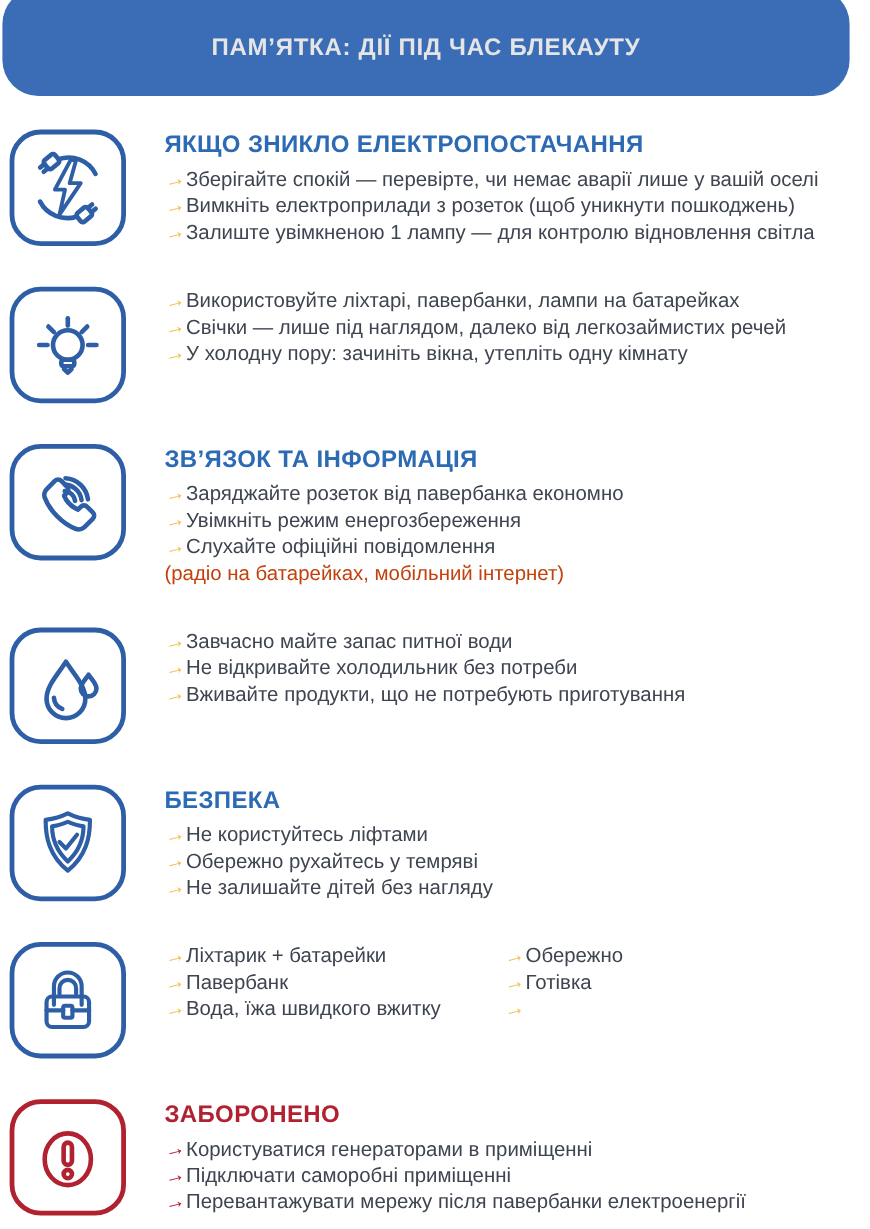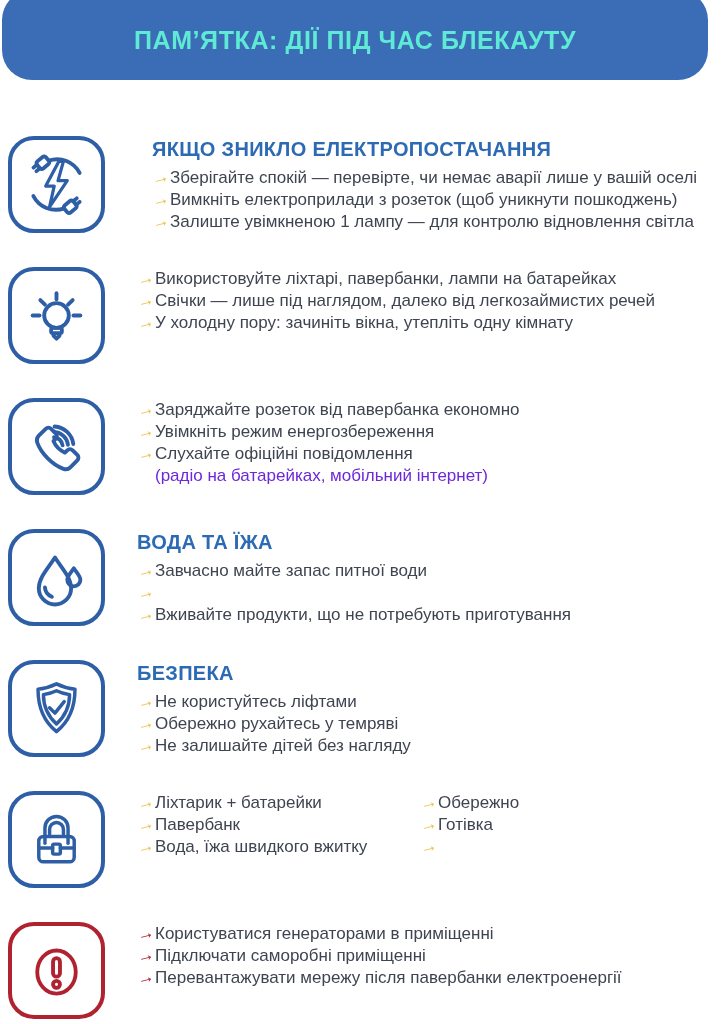--- a/index.html
+++ b/index.html
@@ -6,26 +6,26 @@
   body{
     width:725px;height:1024px;overflow:hidden;background:#ffffff;
     font-family:"Liberation Sans", sans-serif;
   }
   
   .banner{
     margin:-10px 17px 0 2px;height:90px;border-radius:30px;
     background:#3b6db6;display:flex;align-items:center;justify-content:center;
   }
   .banner h1{
-    color:#5eead4;font-size:25px;font-weight:bold;letter-spacing:.6px;
+    color:#e5e5e5;font-size:20px;font-weight:bold;letter-spacing:.6px;
     margin:10px 0 0 0;white-space:nowrap;text-align:right;
   }
   
   .sec{display:flex;margin:34px 6px 0 8px;}
-  .sec.first{margin-top:56px;gap:15px;}
+  .sec.first{margin-top:28px;}
   .iconbox{
     flex:0 0 97px;width:97px;height:97px;box-sizing:border-box;
     border:4px solid currentColor;border-radius:26px;color:#2e5fa6;
     padding:6px;background:#fff;
   }
   .iconbox svg{width:100%;height:100%;display:block;}
   .sec.danger .iconbox{color:#b0222f;}
   .content{margin-left:32px;padding-top:1px;min-width:0;}
   .title{
     font-size:20px;line-height:24px;font-weight:bold;color:#2c6bb3;
@@ -34,21 +34,21 @@
   .sec.danger .title{color:#b0222f;}
   .item{
     display:flex;align-items:flex-start;line-height:22px;font-size:17px;
     color:#3e4450;white-space:nowrap;
   }
   .arrow{
     flex:0 0 18px;width:18px;color:#efc14e;font-weight:bold;font-size:17px;
     transform:rotate(-14deg);display:inline-block;
   }
   .sec.danger .arrow{color:#b0222f;}
-  .note{margin-left:18px;line-height:22px;font-size:17px;color:#6d28d9;white-space:nowrap;}
+  .note{line-height:22px;font-size:17px;color:#c2410c;white-space:nowrap;}
   .cols{display:flex;}
   .col-left{width:283px;flex:0 0 283px;}
 </style>
 </head>
 <body>
 
 <header class="banner">
   <h1>ПАМ’ЯТКА: ДІЇ ПІД ЧАС БЛЕКАУТУ</h1>
 </header>
 
@@ -119,20 +119,21 @@
 <section class="sec">
   <div class="iconbox">
     <svg viewBox="0 0 100 100" stroke="currentColor" fill="none" stroke-width="5" stroke-linecap="round" stroke-linejoin="round" aria-hidden="true">
       <path d="M27 36 L36 27 C38 25 41 25 43 27 L49 33 C51 35 51 38 49 40 L46 43 C49 50 54 55 61 58 L64 55 C66 53 69 53 71 55 L77 61 C79 63 79 66 77 68 L68 77 C66 79 62 80 59 79 C45 74 30 59 25 45 C24 42 25 38 27 36 Z"></path>
       <circle cx="46" cy="50" r="12" pathLength="100" stroke-dasharray="22 78" stroke-dashoffset="-76"></circle>
       <circle cx="46" cy="50" r="19" pathLength="100" stroke-dasharray="22 78" stroke-dashoffset="-76"></circle>
       <circle cx="46" cy="50" r="26" pathLength="100" stroke-dasharray="22 78" stroke-dashoffset="-76"></circle>
     </svg>
   </div>
   <div class="content">
+    <h2 class="title">ЗВ’ЯЗОК ТА ІНФОРМАЦІЯ</h2>
     <div class="item">
         <span class="arrow">→</span>
         <span>Заряджайте розеток від павербанка економно</span>
       </div>
     <div class="item">
         <span class="arrow">→</span>
         <span>Увімкніть режим енергозбереження</span>
       </div>
     <div class="item">
         <span class="arrow">→</span>
@@ -144,27 +145,27 @@
 
 <section class="sec">
   <div class="iconbox">
     <svg viewBox="0 0 100 100" stroke="currentColor" fill="none" stroke-width="5" stroke-linecap="round" stroke-linejoin="round" aria-hidden="true">
       <path d="M48 24 C57 38 69 50 69 64 A21 21 0 0 1 27 64 C27 50 39 38 48 24 Z"></path>
       <path d="M35 63 A14 14 0 0 0 44 75"></path>
       <path d="M72.5 38 C76.5 44 81 48 81 53 A8.5 8.5 0 0 1 64 53 C64 48 68.5 44 72.5 38 Z"></path>
     </svg>
   </div>
   <div class="content">
-    <h2 class="title">ВОДА ТА ЇЖА</h2>
     <div class="item">
         <span class="arrow">→</span>
         <span>Завчасно майте запас питної води</span>
       </div>
     <div class="item">
         <span class="arrow">→</span>
+        <span>Не відкривайте холодильник без потреби</span>
       </div>
     <div class="item">
         <span class="arrow">→</span>
         <span>Вживайте продукти, що не потребують приготування</span>
       </div>
   </div>
 </section>
 
 <section class="sec">
   <div class="iconbox">
@@ -239,20 +240,21 @@
 
 <section class="sec danger">
   <div class="iconbox">
     <svg viewBox="0 0 100 100" stroke="currentColor" fill="none" stroke-width="5" stroke-linecap="round" stroke-linejoin="round" aria-hidden="true">
       <ellipse cx="50" cy="52" rx="25" ry="28"></ellipse>
       <rect x="45.5" y="34" width="9" height="24" rx="4.5"></rect>
       <circle cx="50" cy="68" r="4.5"></circle>
     </svg>
   </div>
   <div class="content">
+    <h2 class="title">ЗАБОРОНЕНО</h2>
     <div class="item">
         <span class="arrow">→</span>
         <span>Користуватися генераторами в приміщенні</span>
       </div>
     <div class="item">
         <span class="arrow">→</span>
         <span>Підключати саморобні приміщенні</span>
       </div>
     <div class="item">
         <span class="arrow">→</span>

